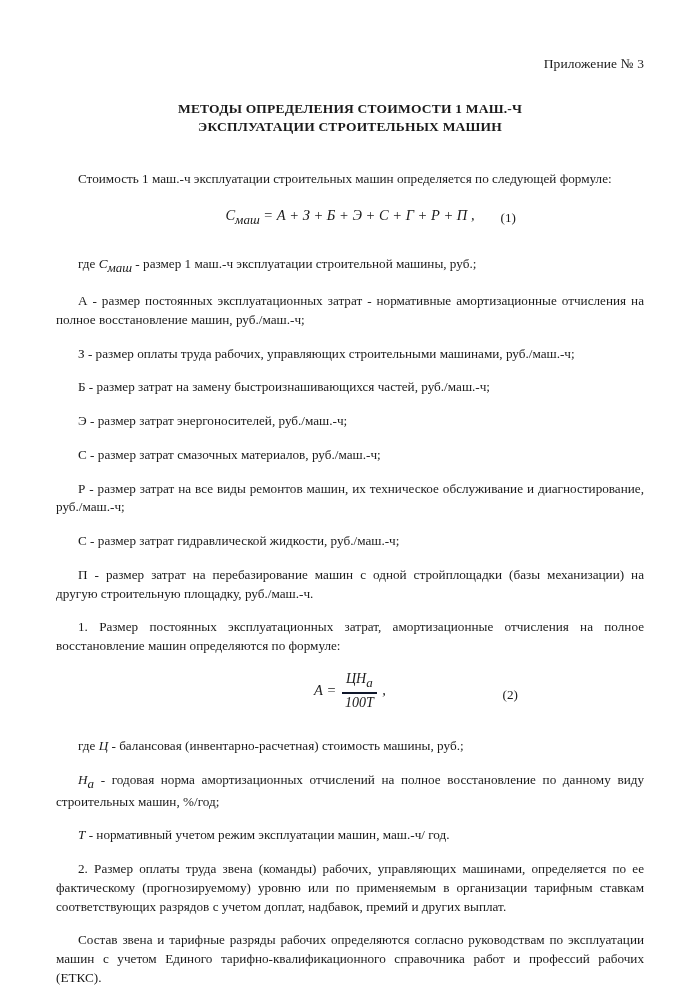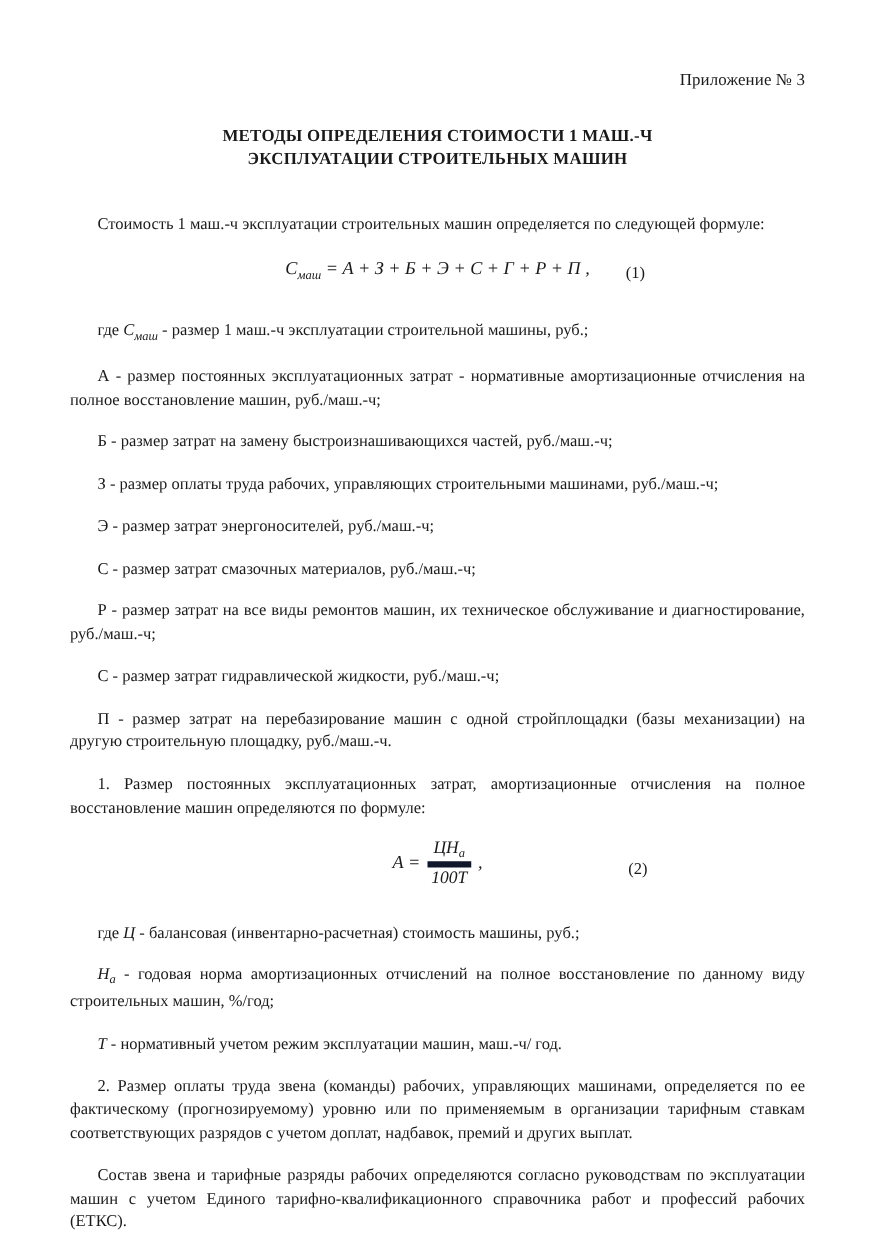--- a/index.html
+++ b/index.html
@@ -61,21 +61,21 @@
     white-space: nowrap;
   }
   .formula-row .eqnum {
     position: absolute;
     right: 128px;
     top: 3px;
     font-size: 13.2px;
     font-style: normal;
   }
   .sub {
-    font-size: 10px;
+    font-size: 13px;
     vertical-align: sub;
     font-style: italic;
   }
   .it { font-style: italic; }
   .frac-row {
     position: relative;
     margin: 14px 0 18px 0;
     height: 48px;
   }
   .frac-wrap {
@@ -93,21 +93,21 @@
   .frac {
     display: inline-block;
     vertical-align: middle;
     text-align: center;
     font-style: italic;
     margin: 0 2px;
   }
   .frac .num {
     display: block;
     padding: 0 3px 1px 3px;
-    border-bottom: 5px solid #0f172a;
+    border-bottom: 2px solid #0f172a;
     font-size: 14px;
   }
   .frac .den {
     display: block;
     padding: 1px 3px 0 3px;
     font-size: 14px;
   }
   .frac-row .eqnum {
     position: absolute;
     right: 126px;
@@ -141,22 +141,22 @@
     <div class="formula">
       <span class="it">С</span><span class="sub">маш</span>
       <span class="it">= А + З + Б + Э + С + Г + Р + П ,</span>
     </div>
     <div class="eqnum">(1)</div>
   </div>
 
   <p class="para"><span>где </span><span class="it">С</span><span class="sub">маш</span><span> - размер 1 маш.-ч эксплуатации строительной машины, руб.;</span></p>
 
   <p class="para">А - размер постоянных эксплуатационных затрат - нормативные амортизационные отчисления на полное восстановление машин, руб./маш.-ч;</p>
+  <p class="para">З - размер оплаты труда рабочих, управляющих строительными машинами, руб./маш.-ч;</p>
   <p class="para">Б - размер затрат на замену быстроизнашивающихся частей, руб./маш.-ч;</p>
-  <p class="para">З - размер оплаты труда рабочих, управляющих строительными машинами, руб./маш.-ч;</p>
   <p class="para">Э - размер затрат энергоносителей, руб./маш.-ч;</p>
   <p class="para">С - размер затрат смазочных материалов, руб./маш.-ч;</p>
   <p class="para">Р - размер затрат на все виды ремонтов машин, их техническое обслуживание и диагностирование, руб./маш.-ч;</p>
   <p class="para">С - размер затрат гидравлической жидкости, руб./маш.-ч;</p>
   <p class="para">П - размер затрат на перебазирование машин с одной стройплощадки (базы механизации) на другую строительную площадку, руб./маш.-ч.</p>
 
   <p class="para">1. Размер постоянных эксплуатационных затрат, амортизационные отчисления на полное восстановление машин определяются по формуле:</p>
 
   <div class="frac-row">
     <div class="frac-wrap">

